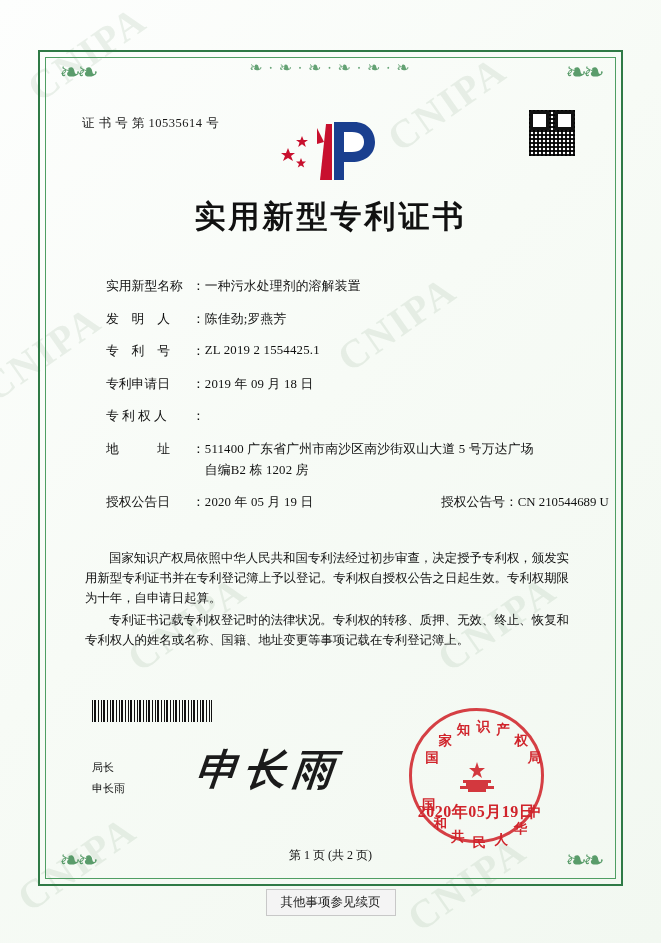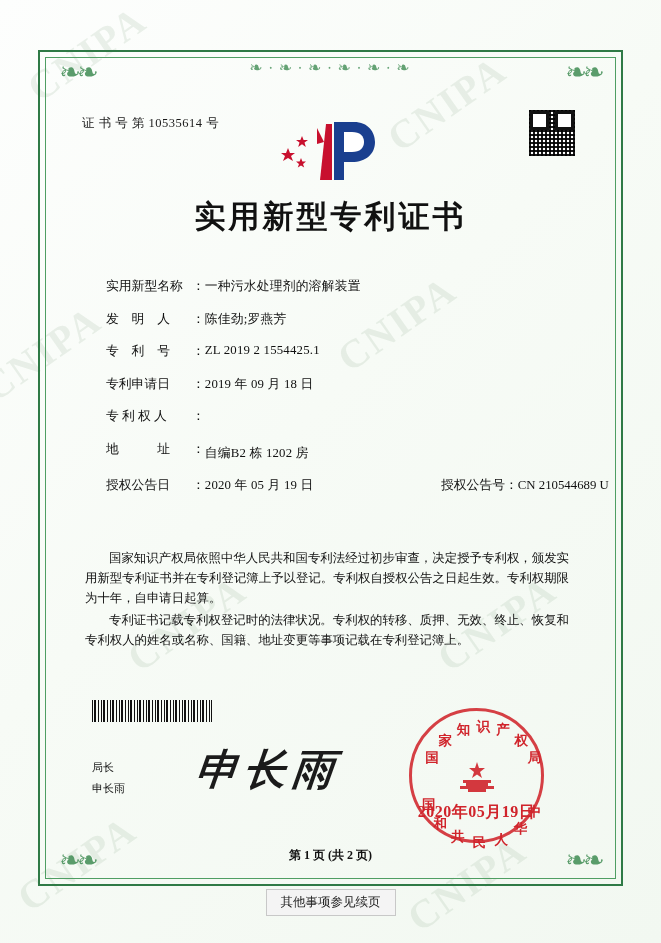--- a/index.html
+++ b/index.html
@@ -293,21 +293,20 @@
   }
 
   .page-no {
     position: absolute;
     left: 0;
     top: 847px;
     width: 661px;
     text-align: center;
     font-size: 12px;
     color: #111;
-    font-weight: bold;
   }
 
   .footer-note {
     position: absolute;
     left: 0;
     top: 889px;
     width: 661px;
     text-align: center;
   }
   .footer-note span {
@@ -401,20 +400,21 @@
         </div>
       <div class="field-colon">：</div>
     </div>
 
     <div class="field-row">
       <div class="field-label">
           <span>地　　　址</span>
         </div>
       <div class="field-colon">：</div>
       <div class="field-value">
+        <span>511400 广东省广州市南沙区南沙街双山大道 5 号万达广场</span>
         <span class="sub">自编B2 栋 1202 房</span>
       </div>
     </div>
 
     <div class="field-row row-rel">
       <div class="field-label">
           <span>授权公告日</span>
         </div>
       <div class="field-colon">：</div>
       <div class="field-value">2020 年 05 月 19 日</div>

